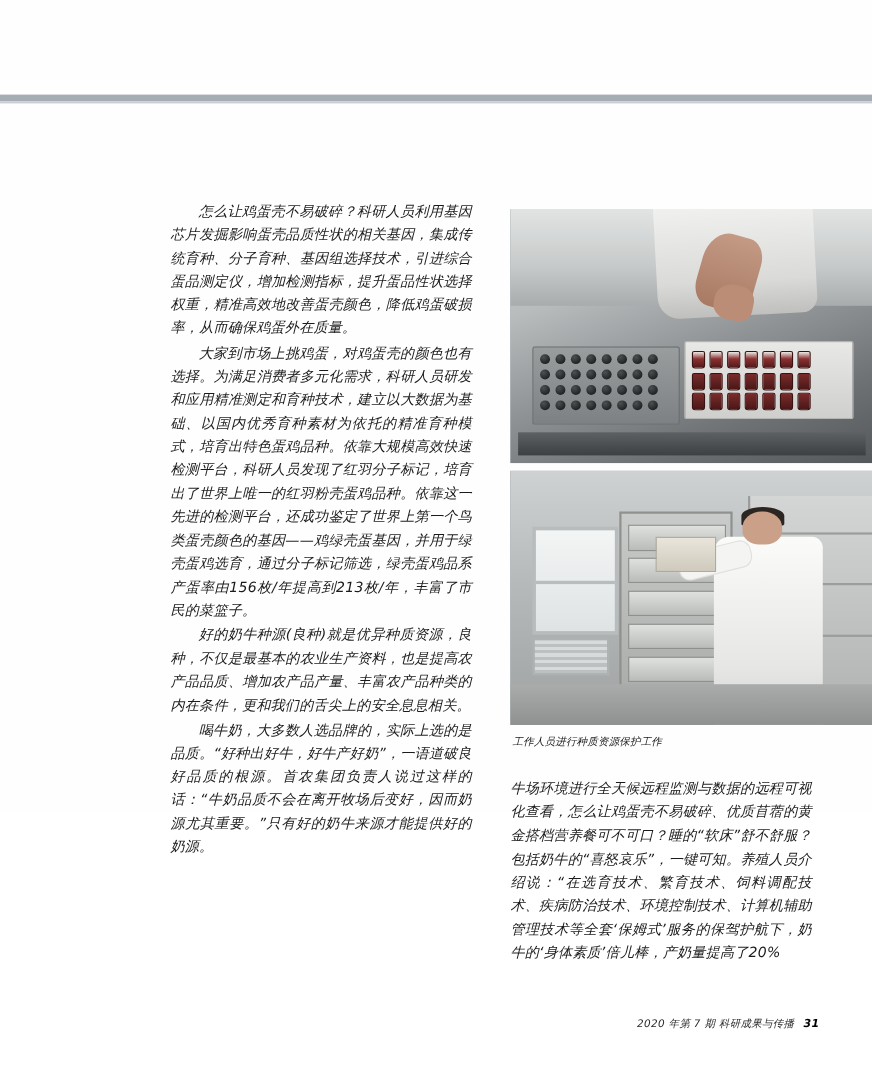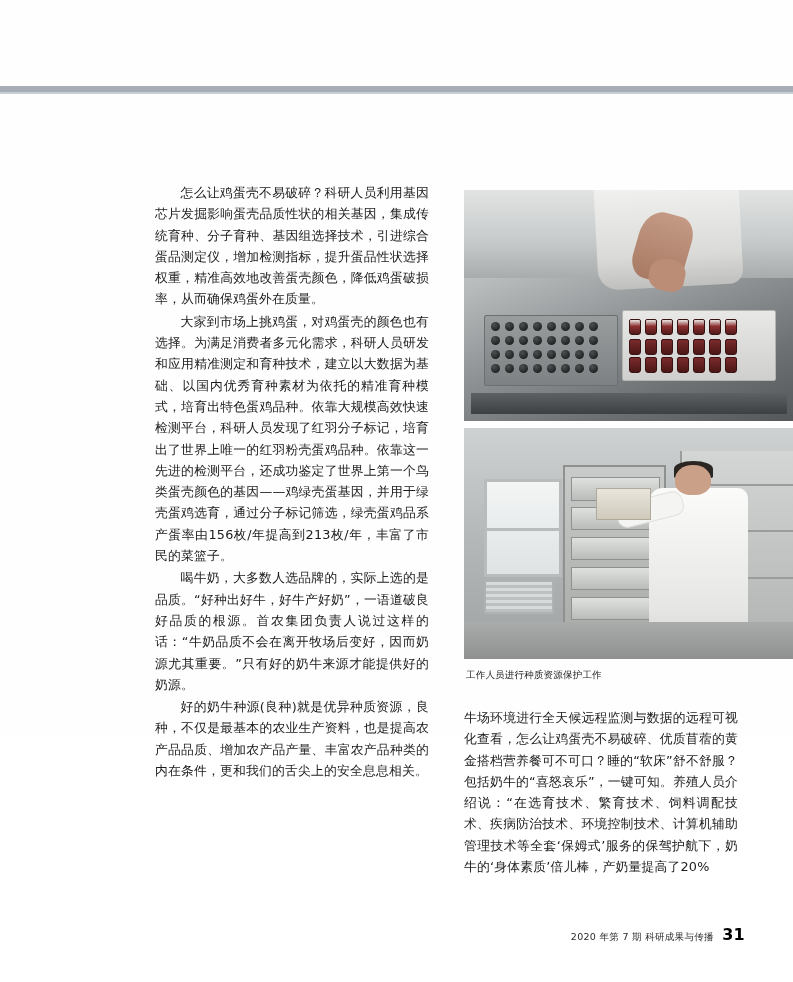--- a/index.html
+++ b/index.html
@@ -13,20 +13,21 @@
     font-family: "DejaVu Sans", "Liberation Sans", sans-serif;
     overflow: hidden;
     position: relative;
   }
   .page {
     position: absolute;
     left: 0; top: 0;
     width: 793px;
     height: 738px;
     background: #fefefe;
+    font-style: italic;
   }
   
   .top-rule {
     position: absolute;
     left: 0;
     top: 86px;
     width: 793px;
     height: 6px;
     background: #a7adb5;
   }
@@ -232,39 +233,39 @@
   
   .footer {
     position: absolute;
     right: 48px;
     top: 925px;
     font-size: 9.5px;
     color: #2a2a2a;
     letter-spacing: 0.3px;
   }
   .footer .pageno {
-    font-size: 16px;
+    font-size: 10px;
     font-weight: bold;
     color: #000;
     margin-left: 5px;
   }
 </style>
 </head>
 <body>
 
 <div class="page">
 
   <div class="top-rule"></div>
   <div class="top-rule-thin"></div>
 
   <div class="col-left">
     <p>怎么让鸡蛋壳不易破碎？科研人员利用基因芯片发掘影响蛋壳品质性状的相关基因，集成传统育种、分子育种、基因组选择技术，引进综合蛋品测定仪，增加检测指标，提升蛋品性状选择权重，精准高效地改善蛋壳颜色，降低鸡蛋破损率，从而确保鸡蛋外在质量。</p>
     <p>大家到市场上挑鸡蛋，对鸡蛋壳的颜色也有选择。为满足消费者多元化需求，科研人员研发和应用精准测定和育种技术，建立以大数据为基础、以国内优秀育种素材为依托的精准育种模式，培育出特色蛋鸡品种。依靠大规模高效快速检测平台，科研人员发现了红羽分子标记，培育出了世界上唯一的红羽粉壳蛋鸡品种。依靠这一先进的检测平台，还成功鉴定了世界上第一个鸟类蛋壳颜色的基因——鸡绿壳蛋基因，并用于绿壳蛋鸡选育，通过分子标记筛选，绿壳蛋鸡品系产蛋率由156枚/年提高到213枚/年，丰富了市民的菜篮子。</p>
+    <p>好的奶牛种源(良种)就是优异种质资源，良种，不仅是最基本的农业生产资料，也是提高农产品品质、增加农产品产量、丰富农产品种类的内在条件，更和我们的舌尖上的安全息息相关。</p>
     <p>喝牛奶，大多数人选品牌的，实际上选的是品质。“好种出好牛，好牛产好奶”，一语道破良好品质的根源。首农集团负责人说过这样的话：“牛奶品质不会在离开牧场后变好，因而奶源尤其重要。”只有好的奶牛来源才能提供好的奶源。</p>
-    <p>好的奶牛种源(良种)就是优异种质资源，良种，不仅是最基本的农业生产资料，也是提高农产品品质、增加农产品产量、丰富农产品种类的内在条件，更和我们的舌尖上的安全息息相关。</p>
   </div>
 
   <div class="photo" id="photo-top">
     <div class="p1-bg"></div>
     <div class="p1-wall"></div>
     <div class="p1-coat"></div>
     <div class="p1-arm"></div>
     <div class="p1-hand"></div>
 
     <div class="p1-tray" style="left:6%; top:54%; width:40%; height:30%;">

